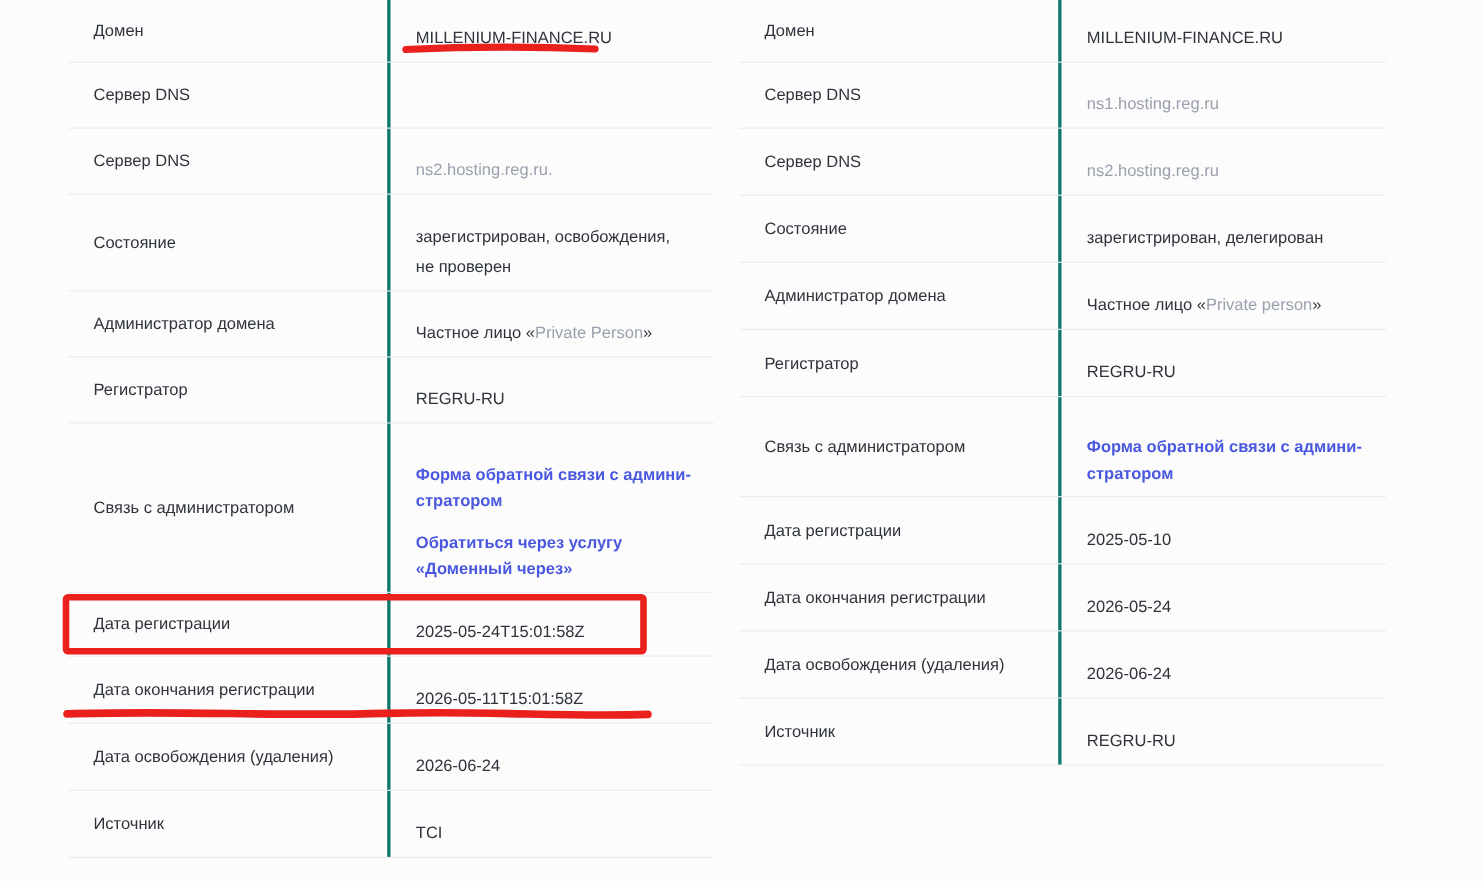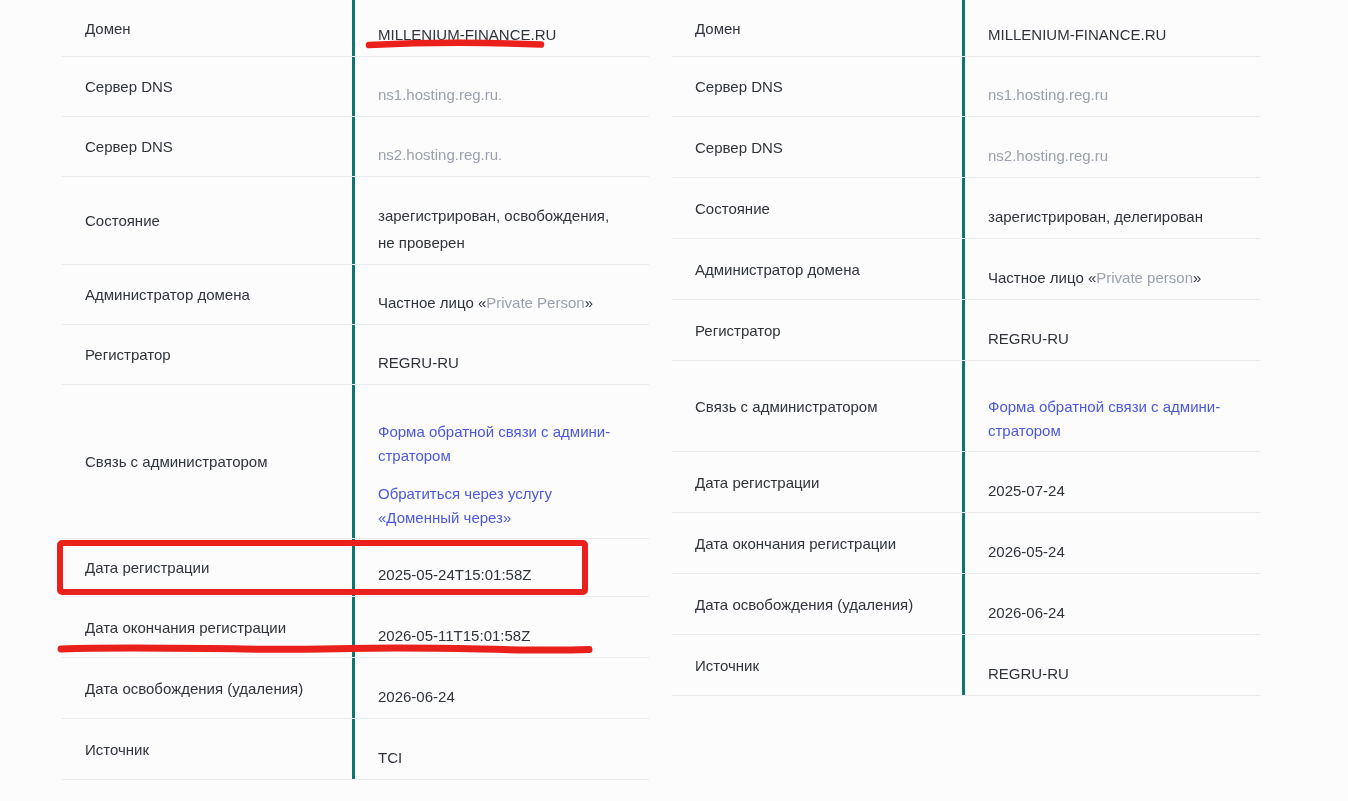--- a/index.html
+++ b/index.html
@@ -27,21 +27,21 @@
     display:flex; align-items:flex-end;
     padding:8px 20px 8px 23px;
     line-height:27px;
   }
   .muted { color:#9aa1ad; }
   .links-stack { display:flex; flex-direction:column; gap:14px; }
   a.val-link {
     color:#4a58df; text-decoration:none; cursor:pointer;
     line-height:24px; display:block;
   }
-  a.val-link span { display:block; }
+  a.val-link span { display:block;font-weight:bold; }
   
   .left .r0  { height:57px; }
   .left .r1  { height:60px; }
   .left .r2  { height:60px; }
   .left .r3  { height:88px; }
   .left .r4  { height:60px; }
   .left .r5  { height:60px; }
   .left .r6  { height:154px; }
   .left .r7  { height:58px; }
   .left .r8  { height:61px; }
@@ -73,23 +73,20 @@
         <span>Домен</span>
       </div>
     <div class="cell-value">
         <span>MILLENIUM-FINANCE.RU</span>
       </div>
   </div>
   <div class="row r1">
     <div class="cell-label">
         <span>Сервер DNS</span>
       </div>
-    <div class="cell-value">
-        <span class="muted">ns1.hosting.reg.ru.</span>
-      </div>
   </div>
   <div class="row r2">
     <div class="cell-label">
         <span>Сервер DNS</span>
       </div>
     <div class="cell-value">
         <span class="muted">ns2.hosting.reg.ru.</span>
       </div>
   </div>
   <div class="row r3">
@@ -227,21 +224,21 @@
             <span>стратором</span>
           </a>
       </div>
     </div>
   </div>
   <div class="row r7">
     <div class="cell-label">
         <span>Дата регистрации</span>
       </div>
     <div class="cell-value">
-        <span>2025-07-24</span>
+        <span>2025-05-10</span>
       </div>
   </div>
   <div class="row r8">
     <div class="cell-label">
         <span>Дата окончания регистрации</span>
       </div>
     <div class="cell-value">
         <span>2026-05-24</span>
       </div>
   </div>

